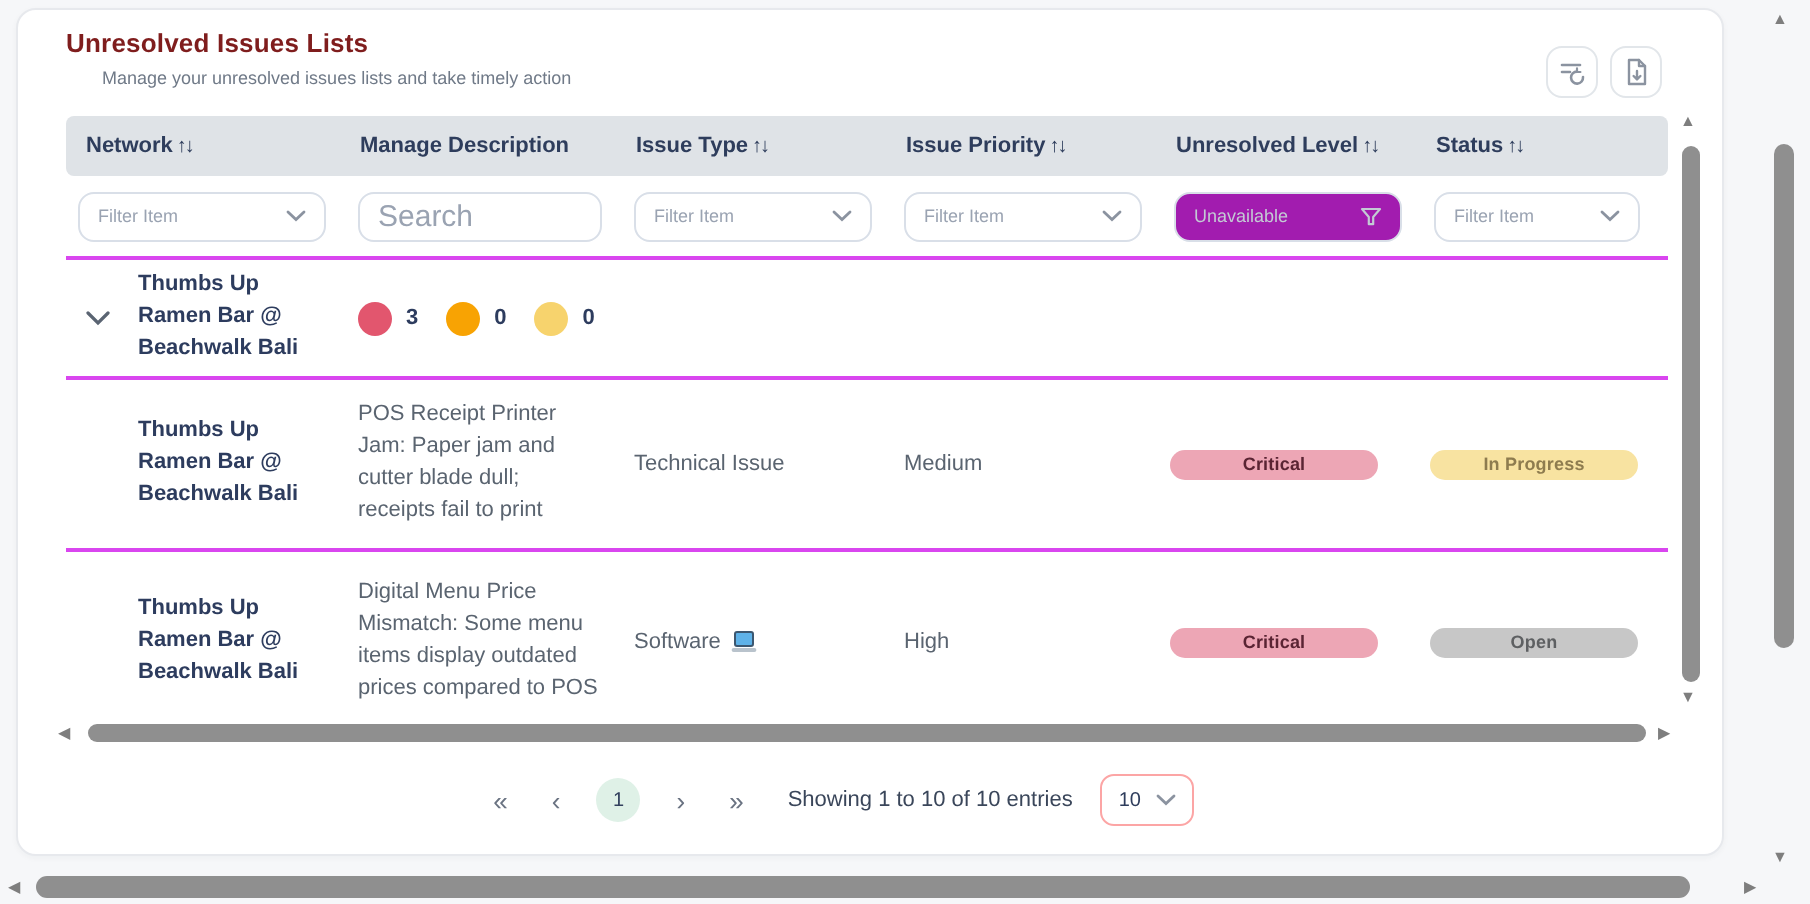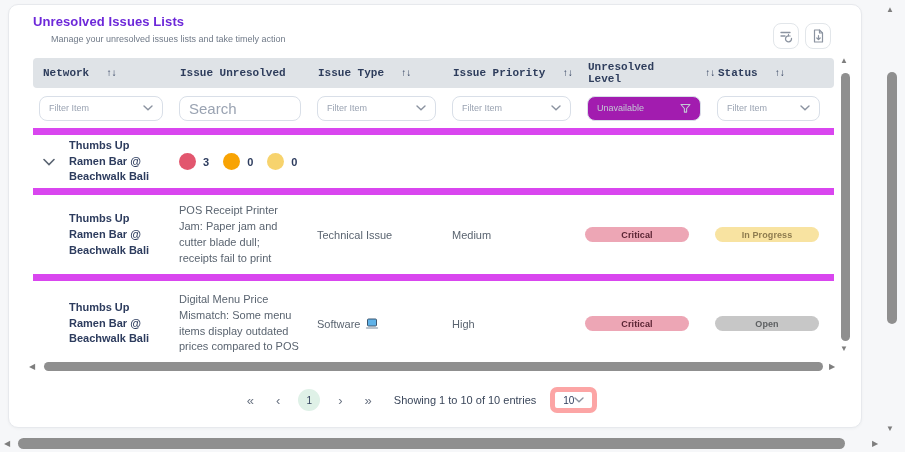--- a/index.html
+++ b/index.html
@@ -4,47 +4,47 @@
 <style>
   * { margin:0; padding:0; box-sizing:border-box; }
   html,body { width:905px; height:452px; }
   body { font-family:"Liberation Sans", sans-serif; background:#f6f7f9; position:relative; overflow:hidden; }
 
   .card { position:absolute; left:8px; top:4px; width:854px; height:424px; background:#ffffff;
           border:1px solid #e7e9ed; border-radius:10px; box-shadow:0 1px 3px rgba(30,40,60,.04); }
 
   
   .card-head { position:absolute; left:24px; top:9px; }
-  .title { font-size:13px; font-weight:bold; color:#6d28d9; letter-spacing:.1px; }
+  .title { font-size:13px; font-weight:bold; color:#7f1d1d; letter-spacing:.1px; }
   .subtitle { font-size:9px; color:#707a88; margin-top:5px;padding-left:18px; }
   .head-actions { position:absolute; right:30px; top:18px; display:flex; gap:6px; }
   .icon-btn { width:26px; height:26px; border:1px solid #e2e6ea; border-radius:8px; background:#fff;
               display:flex; align-items:center; justify-content:center; cursor:pointer; }
 
   
   .grid { display:grid; grid-template-columns:144px 138px 135px 135px 130px 119px;
           margin-left:24px; width:801px; }
   .thead { position:absolute; top:53px; left:0; height:30px; }
   .thead .inner { background:#dfe3e7; border-radius:4px; height:30px; align-items:center; }
-  .th { display:flex; align-items:center; gap:17px; font-size:11px; font-weight:bold; color:#2e3d5c; padding-left:3px;font-family:Liberation Mono, monospace; }
+  .th { display:flex; align-items:center; gap:2px; font-size:11px; font-weight:bold; color:#2e3d5c; padding-left:3px; }
   .th.first { padding-left:10px; }
   .sort { font-size:10px; font-weight:normal; letter-spacing:-1px; color:#2e3d5c; }
 
   
   .filters { position:absolute; top:83px; left:0; height:40px; align-items:center; }
   .fcell { padding-right:14px; padding-left:2px; }
   .fcell.first { padding-left:6px; }
   .fbox { height:25px; border:1px solid #d9dfe8; border-radius:8px; background:#fff; display:flex;
           align-items:center; justify-content:space-between; padding:0 9px; font-size:9px; color:#9aa3b2; cursor:pointer; }
   .fbox input { border:none; outline:none; width:100%; font-size:15px; color:#5a6470; font-family:"Liberation Sans",sans-serif; background:transparent; }
   .fbox input::placeholder { color:#9aa3b2; }
   .fbox.disabled { background:#a21caf; color:#c3cad4; cursor:default; }
 
   
-  .row { position:absolute; left:0; align-items:center; border-top:7px solid #d946ef; }
+  .row { position:absolute; left:0; align-items:center; border-top:2px solid #d946ef; }
   .row-group { top:123px; height:60px; }
   .row-2 { top:183px; height:86px; }
   .row-3 { top:269px; height:92px; }
   .net-cell { position:relative; padding-left:36px; padding-right:24px; font-size:11px; font-weight:bold;
               color:#2d3c5e; line-height:1.45; }
   .expander { position:absolute; left:10px; top:50%; transform:translateY(-50%); cursor:pointer; display:flex; }
   .desc-cell { font-size:11px; color:#5a6470; line-height:1.45; padding:8px 16px 8px 2px; }
   .plain-cell { font-size:11px; color:#5a6470; padding-left:2px; display:flex; align-items:center; gap:5px; }
   .badge-cell { display:flex; }
   .badge { width:104px; height:15px; border-radius:8px; font-size:9px; font-weight:bold;
@@ -57,21 +57,21 @@
   .dot { width:17px; height:17px; border-radius:50%; }
   .dot-red { background:#e2566e; } .dot-orange { background:#f8a303; } .dot-yellow { background:#f7d36d; }
 
   
   .pagination { position:absolute; left:0; right:30px; top:378px; height:34px; display:flex;
                 align-items:center; justify-content:center; gap:14px; }
   .pg-arrow { font-size:13px; color:#6a7382; cursor:pointer; background:none; border:none; font-family:inherit; padding:0 4px; }
   .pg-current { width:22px; height:22px; border-radius:50%; background:#dff1e7; color:#33415e;
                 font-size:10px; display:flex; align-items:center; justify-content:center; cursor:pointer; }
   .pg-summary { font-size:11px; color:#3a465a; margin-left:4px; }
-  .pg-size { width:47px; height:26px; border:5px solid #fca5a5; border-radius:7px; display:flex; align-items:center;
+  .pg-size { width:47px; height:26px; border:1px solid #fca5a5; border-radius:7px; display:flex; align-items:center;
              justify-content:space-between; padding:0 8px; font-size:10px; color:#2e3d5c; cursor:pointer; }
 
   
   .sb-thumb { position:absolute; background:#8f8f8f; border-radius:5px; cursor:pointer; }
   .sb-arrow { position:absolute; font-size:8px; color:#7e7e7e; cursor:pointer; line-height:1; }
   svg { display:block; }
 </style>
 </head>
 <body>
 
@@ -104,21 +104,21 @@
     </div>
   </div>
 
   <div class="thead">
     <div class="grid inner">
       <div class="th first">
         <span>Network</span>
         <span class="sort">↑↓</span>
       </div>
       <div class="th">
-        <span>Issue Unresolved</span>
+        <span>Manage Description</span>
       </div>
       <div class="th">
         <span>Issue Type</span>
         <span class="sort">↑↓</span>
       </div>
       <div class="th">
         <span>Issue Priority</span>
         <span class="sort">↑↓</span>
       </div>
       <div class="th">

